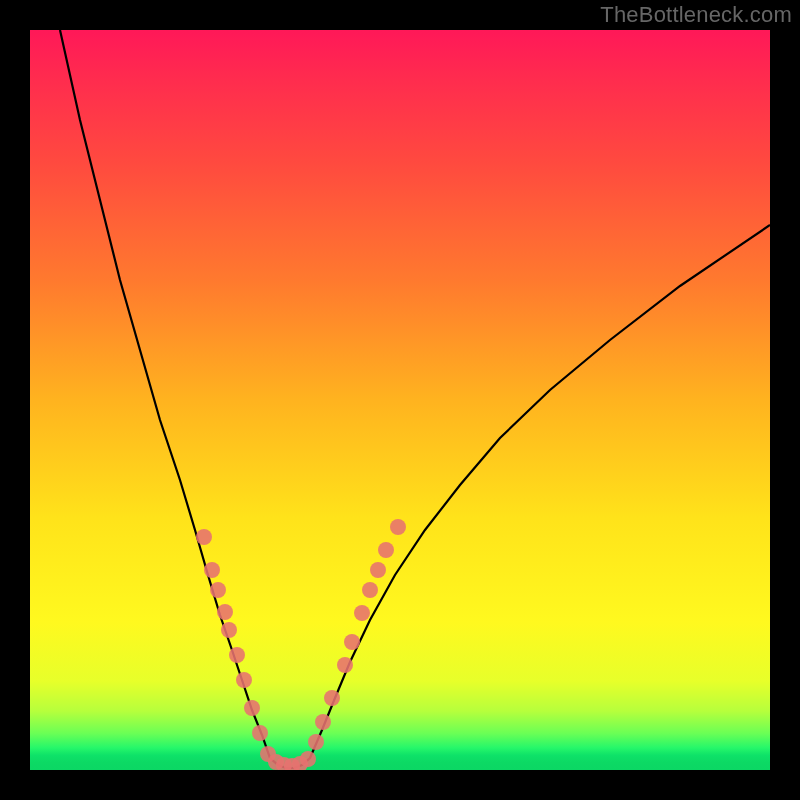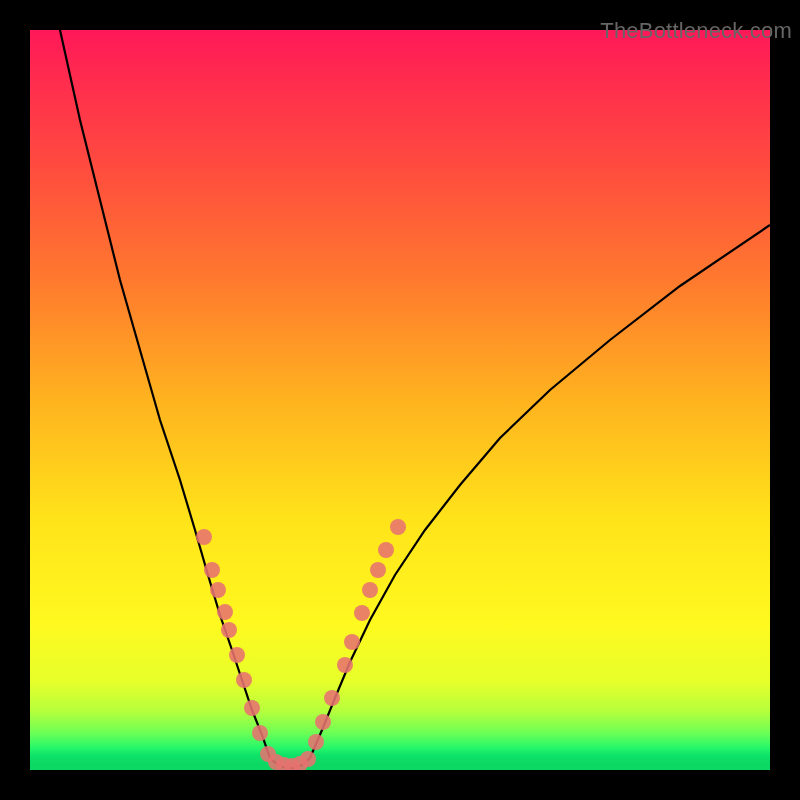--- a/index.html
+++ b/index.html
@@ -13,21 +13,21 @@
   }
   .frame {
     position: relative;
     width: 800px;
     height: 800px;
     background: #000000;
     box-sizing: border-box;
   }
   .watermark {
     position: absolute;
-    top: 18px;
+    top: 2px;
     right: 8px;
     color: #666666;
     font-size: 22px;
     font-weight: 500;
     letter-spacing: 0.2px;
     z-index: 10;
   }
   .plot {
     position: absolute;
     left: 30px;

